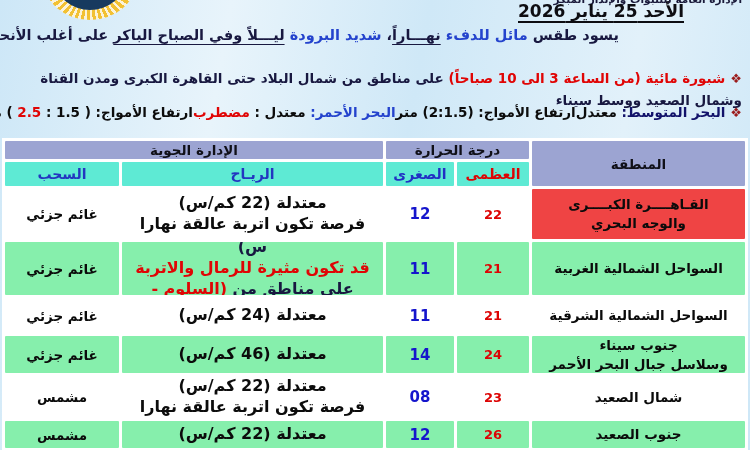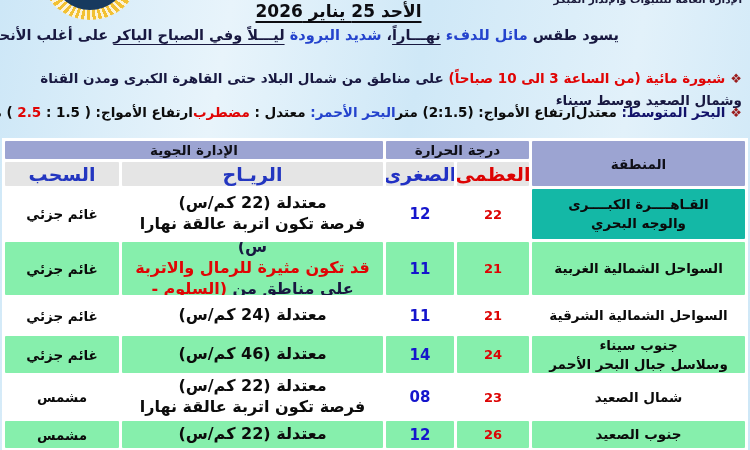--- a/index.html
+++ b/index.html
@@ -8,21 +8,21 @@
     direction:rtl;
     font-family:"DejaVu Sans",sans-serif;font-weight:700;
     background:linear-gradient(100deg,#cde7f7 0%,#e8f4fb 28%,#cfe8f7 52%,#e2f1fa 78%,#cde7f7 100%);
   }
   
   .dept{position:absolute;top:-7px;right:8px;font-size:10.5px;color:#1a1a3a;letter-spacing:0;}
   .logo{position:absolute;top:-58px;left:44px;width:92px;height:78px;}
   .logo .rays{position:absolute;inset:0;border-radius:50%;
     background:repeating-conic-gradient(#f2c133 0deg 5deg,#fbf3da 5deg 9deg);}
   .logo .ring{position:absolute;inset:13%;border-radius:50%;background:#173a5f;}
-  .date{position:absolute;top:1px;left:0;right:73px;text-align:center;
+  .date{position:absolute;top:1px;left:0;right:66px;text-align:right;
     font-size:17px;color:#0d0d12;}
   .date span{text-decoration:underline;text-decoration-thickness:1.5px;text-underline-offset:4px;}
   .summary{position:absolute;top:27px;left:0;right:0;text-align:center;
     font-size:14.5px;transform:translateX(-72px);white-space:nowrap;}
   .fog{position:absolute;top:68px;right:8px;left:8px;font-size:13.5px;line-height:1.6;color:#1c1c4e;}
   .fog .l2{margin-right:21px;margin-top:31px;}
   .bullet{color:#9b1c1c;font-size:13px;margin-left:5px;}
   .seas{position:absolute;top:104px;left:6px;right:8px;display:flex;
     justify-content:space-between;align-items:center;font-size:13.5px;white-space:nowrap;}
   
@@ -33,26 +33,26 @@
   .seg-navy{color:#12126a;}
   .seg-u{text-decoration:underline;text-decoration-thickness:1.3px;text-underline-offset:3.5px;}
   
   .tbl{position:absolute;top:138px;left:2px;right:2px;height:307px;
     background:#ffffff;padding:3px;display:grid;gap:3px;direction:rtl;
     grid-template-columns:213px 72px 68px 1fr 114px;
     grid-template-rows:18px 24px 50px 53px 35px 37px 42px 27px;}
   .c{background:#ffffff;display:flex;align-items:center;justify-content:center;
     text-align:center;border-radius:1px;overflow:hidden;}
   .head{background:#9ca4d2;font-size:13.5px;color:#101018;}
-  .sub{background:#e5e5e5;font-size:19px;}
+  .sub{background:#5eead4;font-size:14px;}
   .sub-max{color:#dd0404;}
   .sub-min{color:#2130c4;}
   .sub-blue{color:#2336c0;}
   .alt{background:#86efac;}
-  .rg1{background:#14b8a6;}
+  .rg1{background:#ef4444;}
   .rcell{font-size:13.5px;color:#0b0b0b;line-height:1.4;}
   .pre{white-space:pre-line;}
   .tmax{font-size:13px;color:#dd0404;}
   .tmin{font-size:15px;color:#1515cc;}
   .wind{font-size:16px;color:#0c0c0c;}
   .windinner{line-height:1.3;width:100%;}
   .cloud{font-size:13.5px;color:#0b0b0b;align-items:center;}
 </style>
 </head>
 <body>

